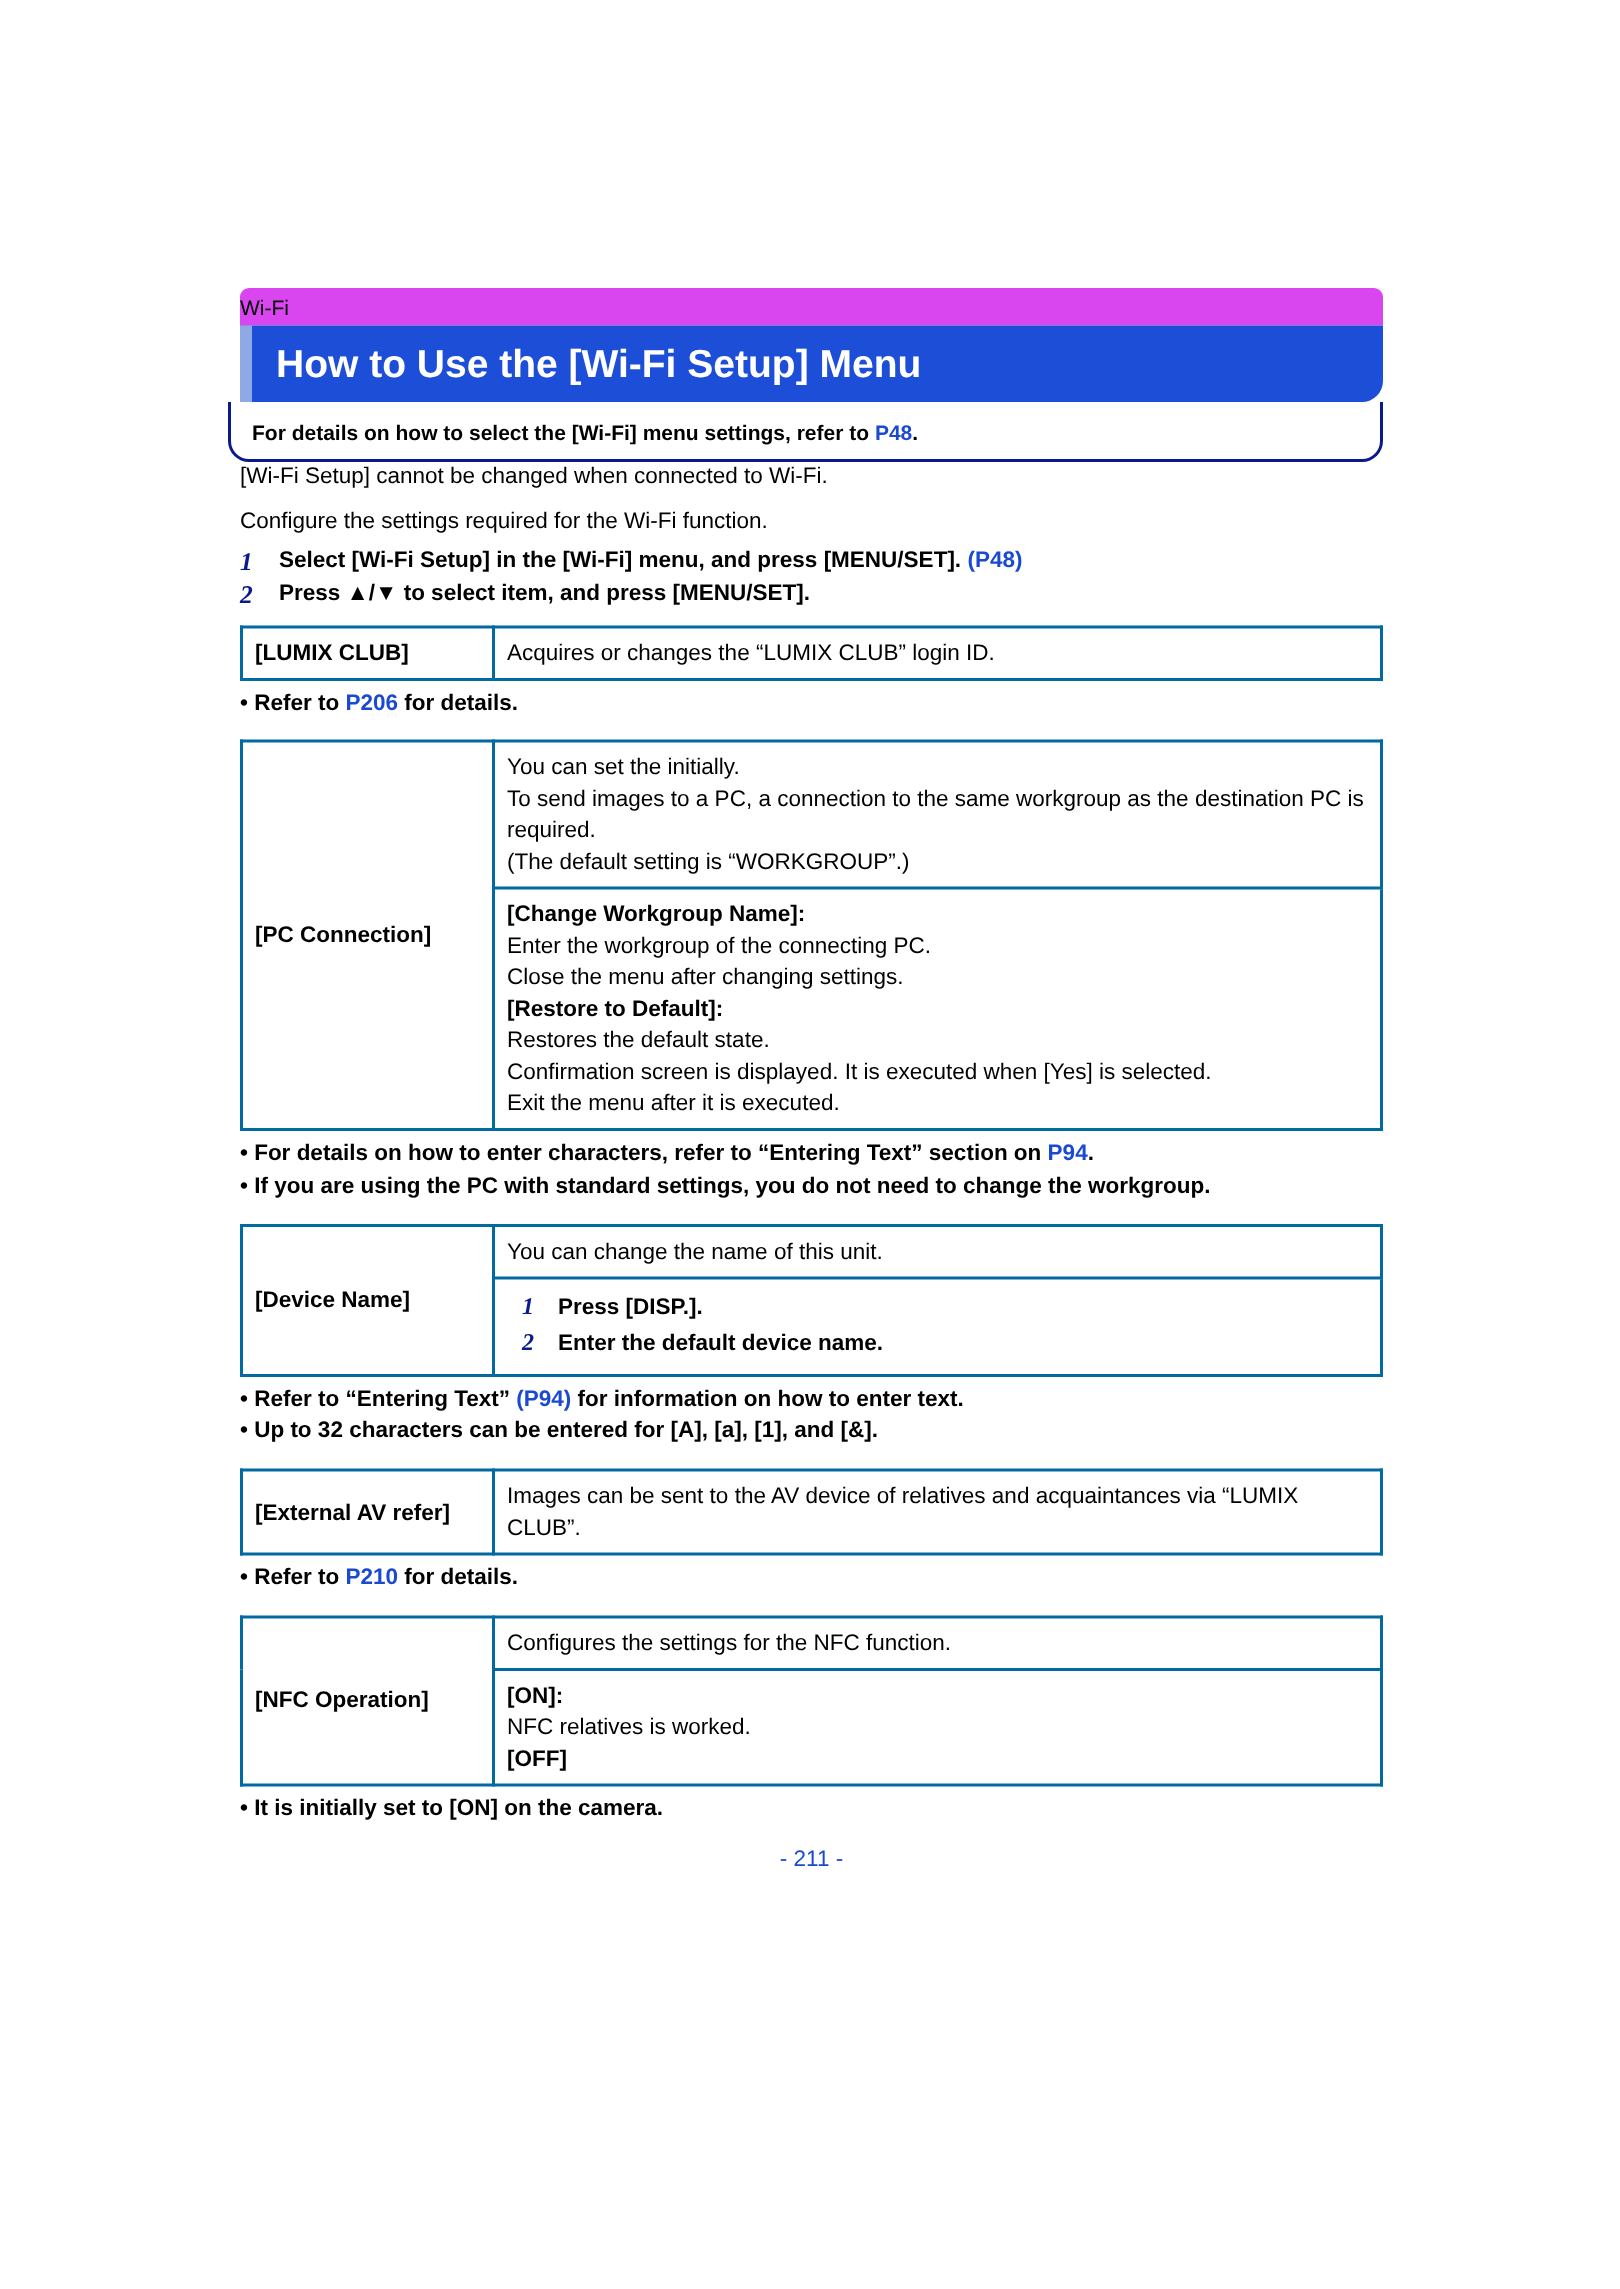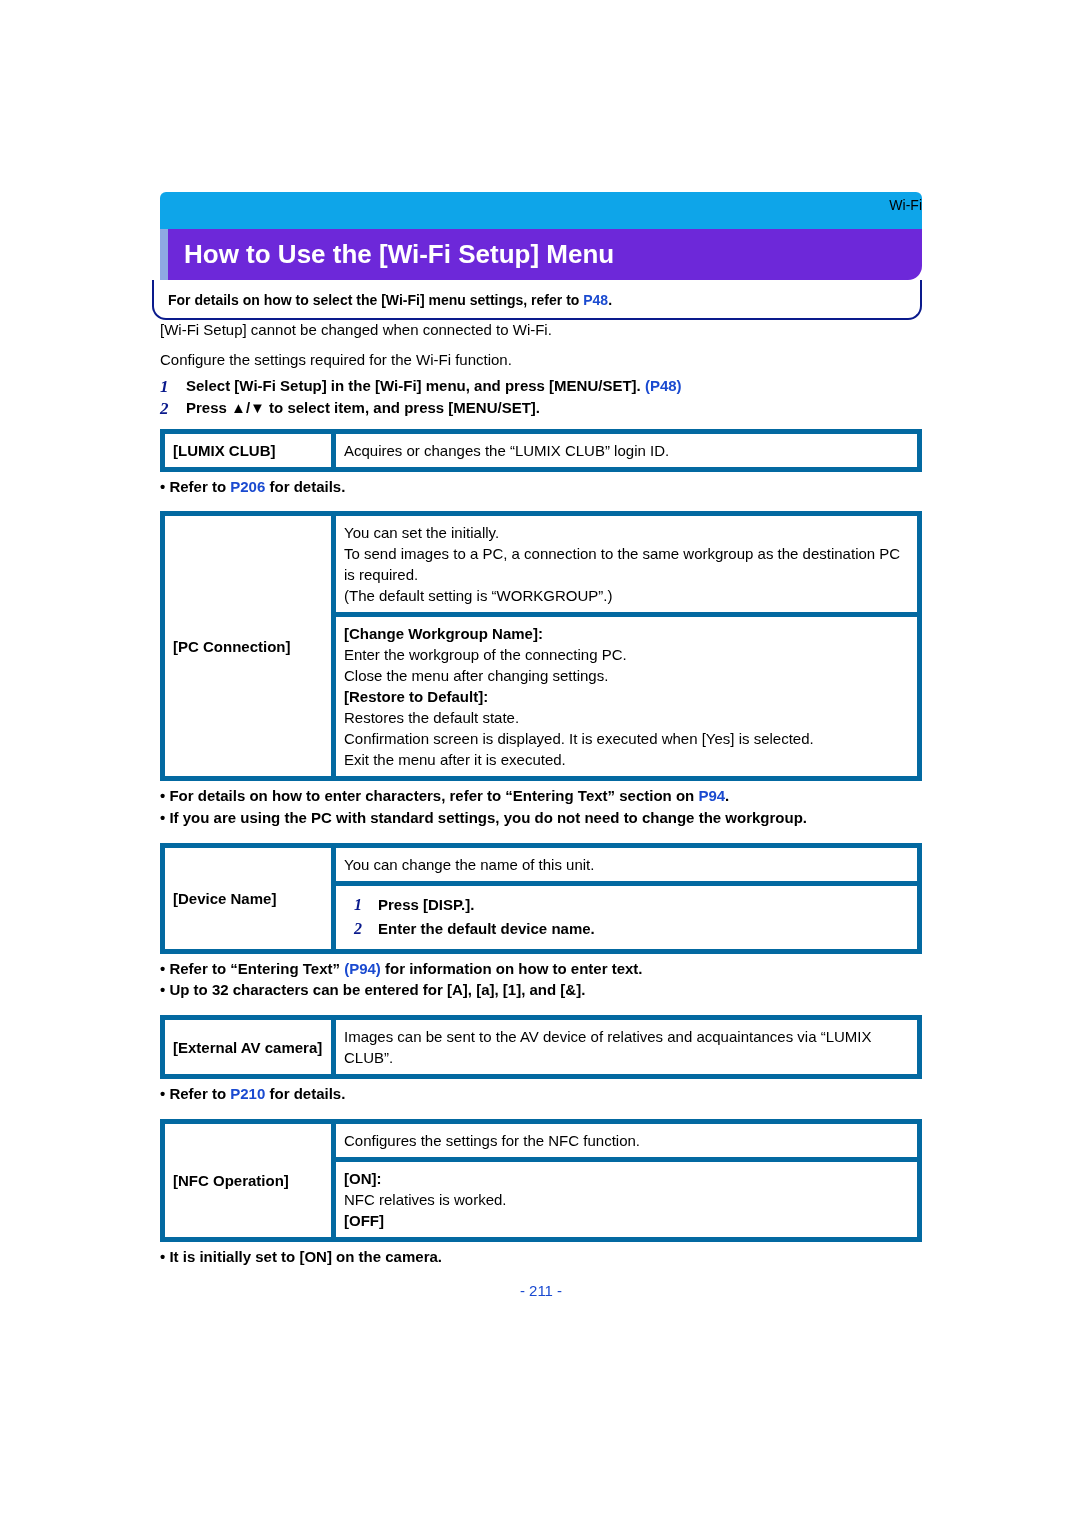--- a/index.html
+++ b/index.html
@@ -8,30 +8,30 @@
     background: #fff;
     font-family: Arial, Helvetica, sans-serif;
     font-size: 15px;
     color: #000;
     width: 1080px;
   }
   .page {
     padding: 192px 158px 60px 160px;
   }
   .section-tab {
-    background: #0ea5e9;
+    background: #d946ef;
     border-radius: 6px 6px 0 0;
-    text-align: right;
-    padding: 5px 0 16px 0;
+    text-align: left;
+    padding: 5px 0 4px 0;
     font-size: 14px;
     color: #000;
   }
   .title-band {
     position: relative;
-    background: #6d28d9;
+    background: #1d4ed8;
     color: #fff;
     font-size: 26px;
     font-weight: bold;
     padding: 10px 20px 10px 24px;
     border-radius: 0 0 14px 0;
   }
   .title-band::before {
     content: "";
     position: absolute;
     left: 0; top: 0; bottom: 0;
@@ -62,21 +62,21 @@
     font-size: 17px;
   }
   .step-text { font-weight: bold; }
   .arrow { font-family: Arial, sans-serif; }
   table.box {
     border-collapse: collapse;
     width: 100%;
     margin: 8px 0 4px 0;
   }
   table.box td {
-    border: 5px solid #0369a1;
+    border: 2px solid #0369a1;
     padding: 6px 8px;
     vertical-align: top;
     line-height: 1.4;
     margin-left: 12px;
   }
   table.box td.label {
     font-weight: bold;
     width: 150px;
     vertical-align: middle;
   }
@@ -193,21 +193,21 @@
   </tbody>
     </table>
   <div class="bullets">
     <div class="b"><span>Refer to “Entering Text” </span><span class="link">(P94)</span><span> for information on how to enter text.</span></div>
     <div class="b">Up to 32 characters can be entered for [A], [a], [1], and [&amp;].</div>
   </div>
 
   <table class="box">
     <tbody>
         <tr>
-      <td class="label-narrow">[External AV camera]</td>
+      <td class="label-narrow">[External AV refer]</td>
       <td>Images can be sent to the AV device of relatives and acquaintances via “LUMIX CLUB”.</td>
     </tr>
   </tbody>
     </table>
   <div class="bullets">
     <div class="b"><span>Refer to </span><span class="link">P210</span><span> for details.</span></div>
   </div>
 
   <table class="box">
     <tbody>

